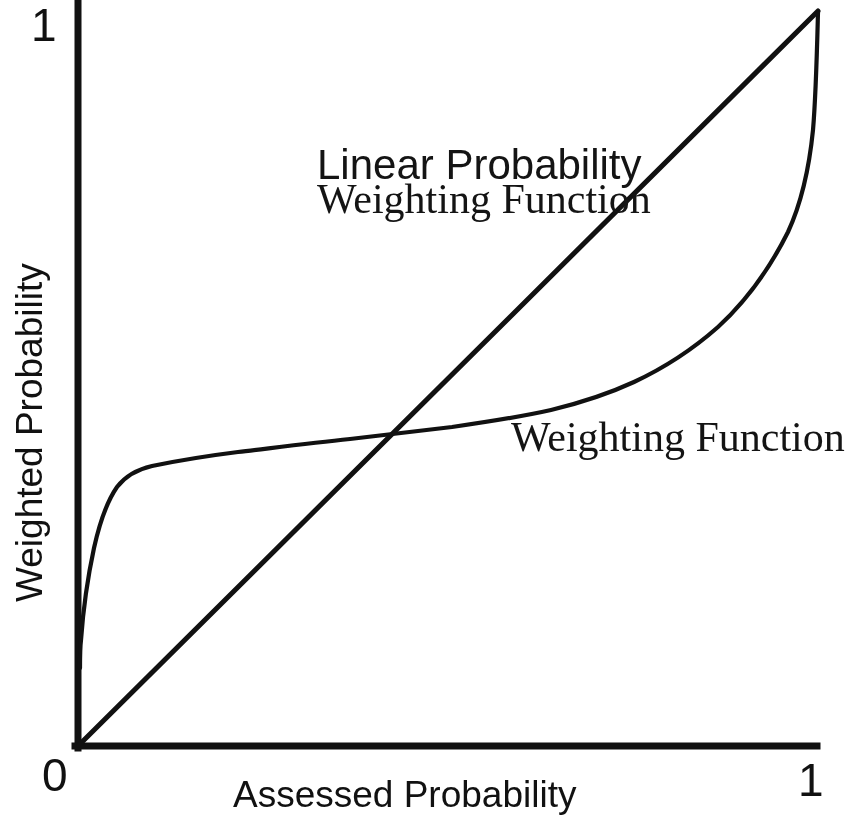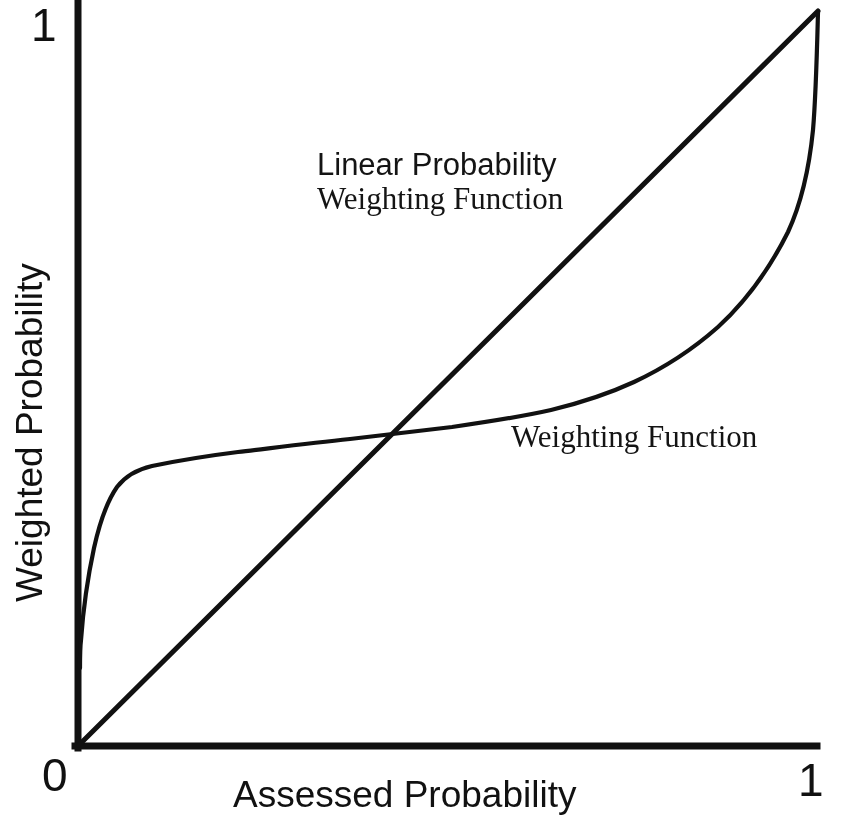--- a/index.html
+++ b/index.html
@@ -58,21 +58,21 @@
     top: 775px;
   }
   #yaxis-title {
     left: 0px;
     top: 0px;
     transform-origin: left top;
     transform: translate(10px, 602px) rotate(-90deg);
   }
   .curve-label {
     position: absolute;
-    font-size: 31px;
+    font-size: 42px;
     line-height: 34px;
     color: #141414;
     font-family: "Liberation Sans", sans-serif;
     white-space: nowrap;
   }
   #linear-label {
     left: 317px;
     top: 148px;
   }
   #observed-label {

